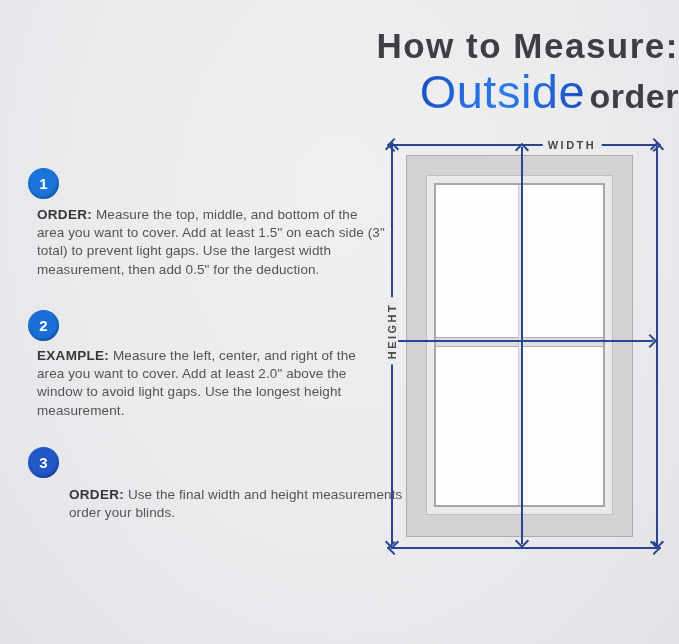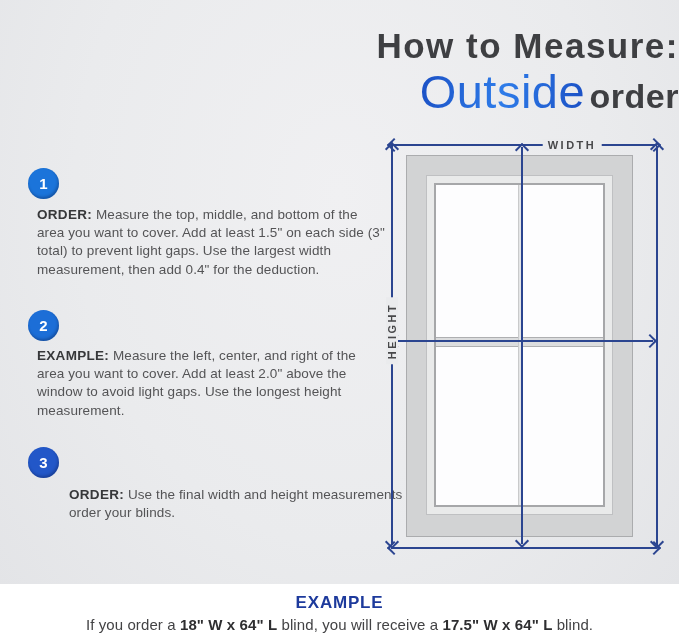--- a/index.html
+++ b/index.html
@@ -130,21 +130,21 @@
       <span class="title-mount">order</span>
     </div>
   </header>
 
   <section>
     <div class="step-circle c1">
       <span>1</span>
     </div>
     <p class="step-text t1">
       <b>ORDER:</b>
-      <span>Measure the top, middle, and bottom of the area you want to cover. Add at least 1.5" on each side (3" total) to prevent light gaps. Use the largest width measurement, then add 0.4" for the deduction.</span>
+      <span>Measure the top, middle, and bottom of the area you want to cover. Add at least 1.5" on each side (3" total) to prevent light gaps. Use the largest width measurement, then add 0.5" for the deduction.</span>
     </p>
 
     <div class="step-circle c2">
       <span>2</span>
     </div>
     <p class="step-text t2">
       <b>EXAMPLE:</b>
       <span>Measure the left, center, and right of the area you want to cover. Add at least 2.0" above the window to avoid light gaps. Use the longest height measurement.</span>
     </p>
 
@@ -172,20 +172,14 @@
     <div class="mline-h" style="left:391px; top:547px; width:266px;"></div>
     <div class="mline-v" style="left:391px; top:146px; height:399px;"></div>
     <div class="mline-v" style="left:656px; top:146px; height:399px;"></div>
     <div class="mline-v" style="left:521px; top:147px; height:397px;"></div>
     <div class="mline-h" style="left:394px; top:340px; width:259px;"></div>
 
     <span class="mlabel mlabel-width">WIDTH</span>
     <span class="mlabel mlabel-height">HEIGHT</span>
   </div>
 
-  <footer class="example-band">
-    <div class="example-heading">EXAMPLE</div>
-    <div class="example-line">
-      <span>If you order a </span><b>18" W x 64" L</b><span> blind, you will receive a </span><b>17.5" W x 64" L</b><span> blind.</span>
-    </div>
-  </footer>
 
 </div>
 
 </body></html>

